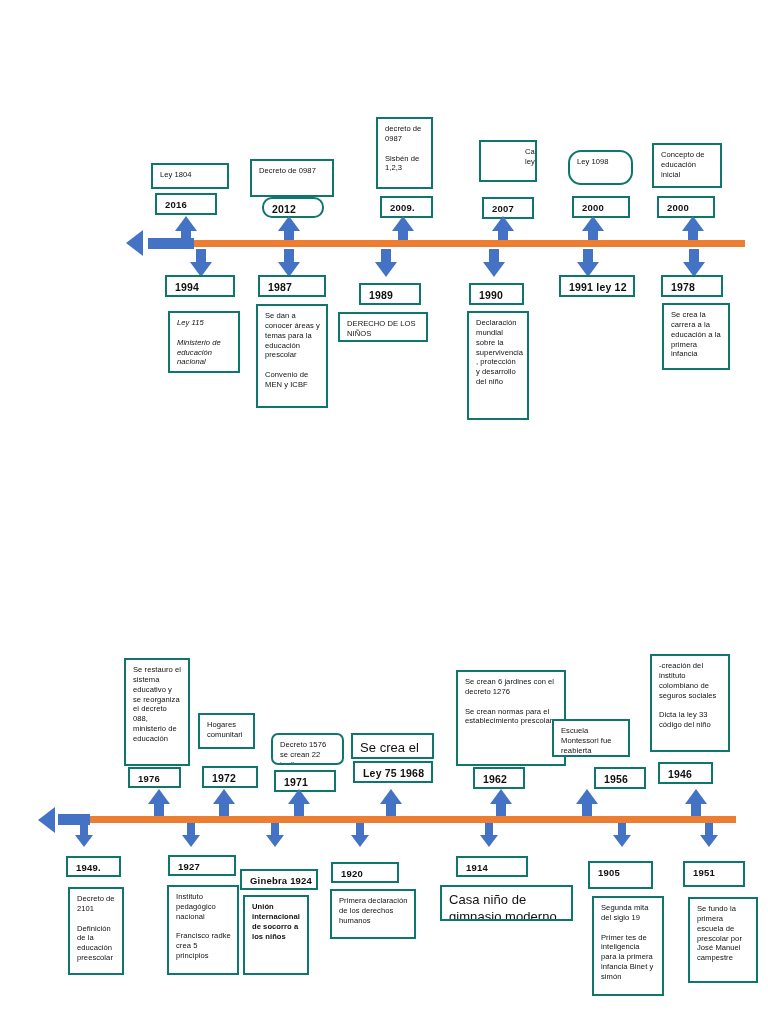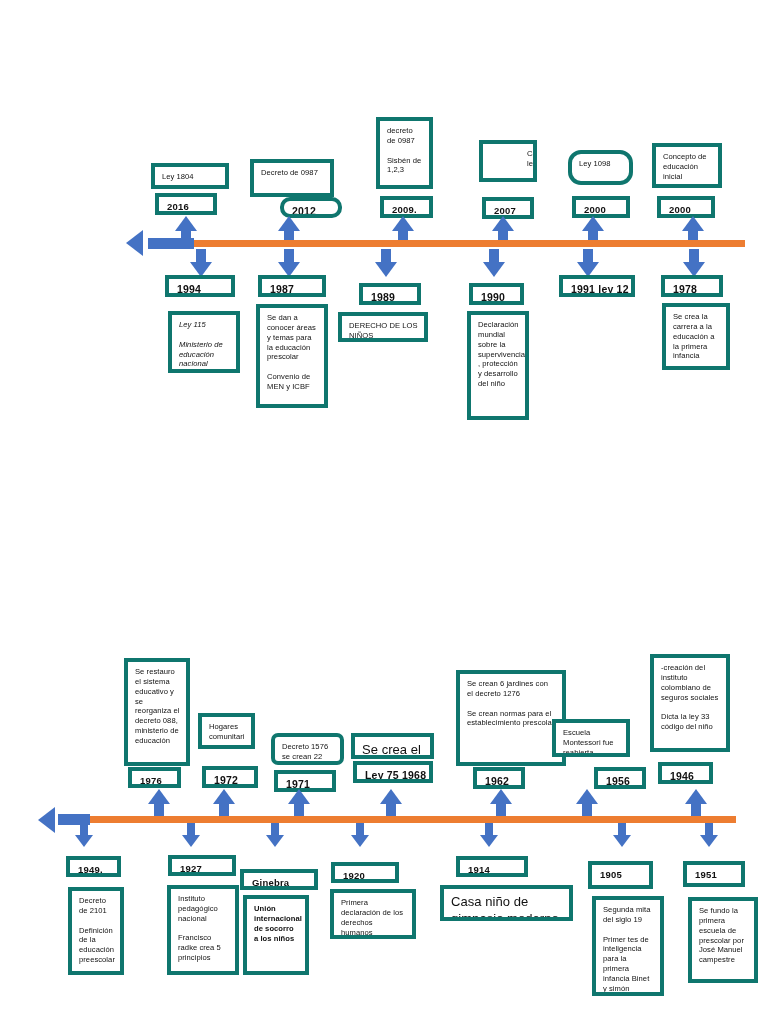--- a/index.html
+++ b/index.html
@@ -22,21 +22,21 @@
     left: 0;
     top: 0;
     width: 768px;
     height: 1024px;
   }
   
   .node {
     position: absolute;
     box-sizing: border-box;
     background: #ffffff;
-    border: 4px solid #0f766e;
+    border: 2px solid #0f766e;
     color: #111111;
     line-height: 1.30;
     overflow: hidden;
   }
   .node .txt {
     display: block;
     white-space: pre-line;
   }
   
   .year {
@@ -116,21 +116,21 @@
   <div class="node note" style="left:151px; top:163px; width:78px; height:26px;">
     <span class="txt">Ley 1804</span>
   </div>
   <div class="node year" style="left:155px; top:193px; width:62px; height:22px;">
     <span class="txt">2016</span>
   </div>
 
   <div class="node note" style="left:250px; top:159px; width:84px; height:38px;">
     <span class="txt">Decreto de 0987</span>
   </div>
-  <div class="node year big" style="left:280px; top:197px; width:62px; height:21px;border-radius:10px;">
+  <div class="node year big" style="left:262px; top:197px; width:62px; height:21px;border-radius:10px;">
     <span class="txt">2012</span>
   </div>
 
   <div class="node note" style="left:376px; top:117px; width:57px; height:72px;">
     <span class="txt">decreto de 0987
 
 Sisbén de 1,2,3</span>
   </div>
   <div class="node year" style="left:380px; top:196px; width:53px; height:22px;">
     <span class="txt">2009.</span>

